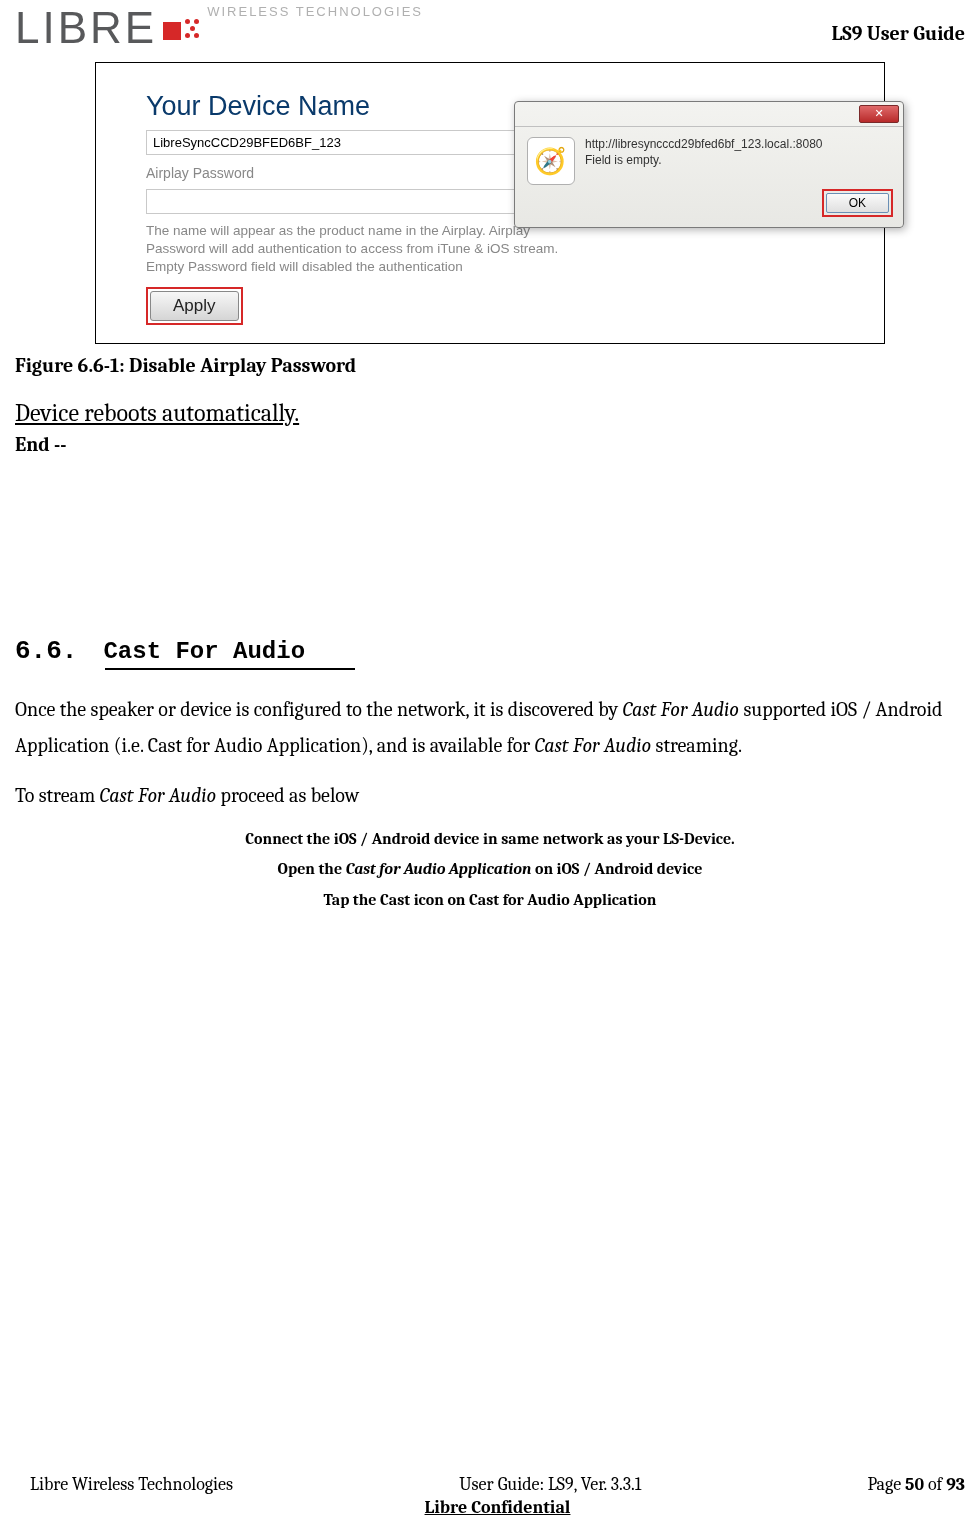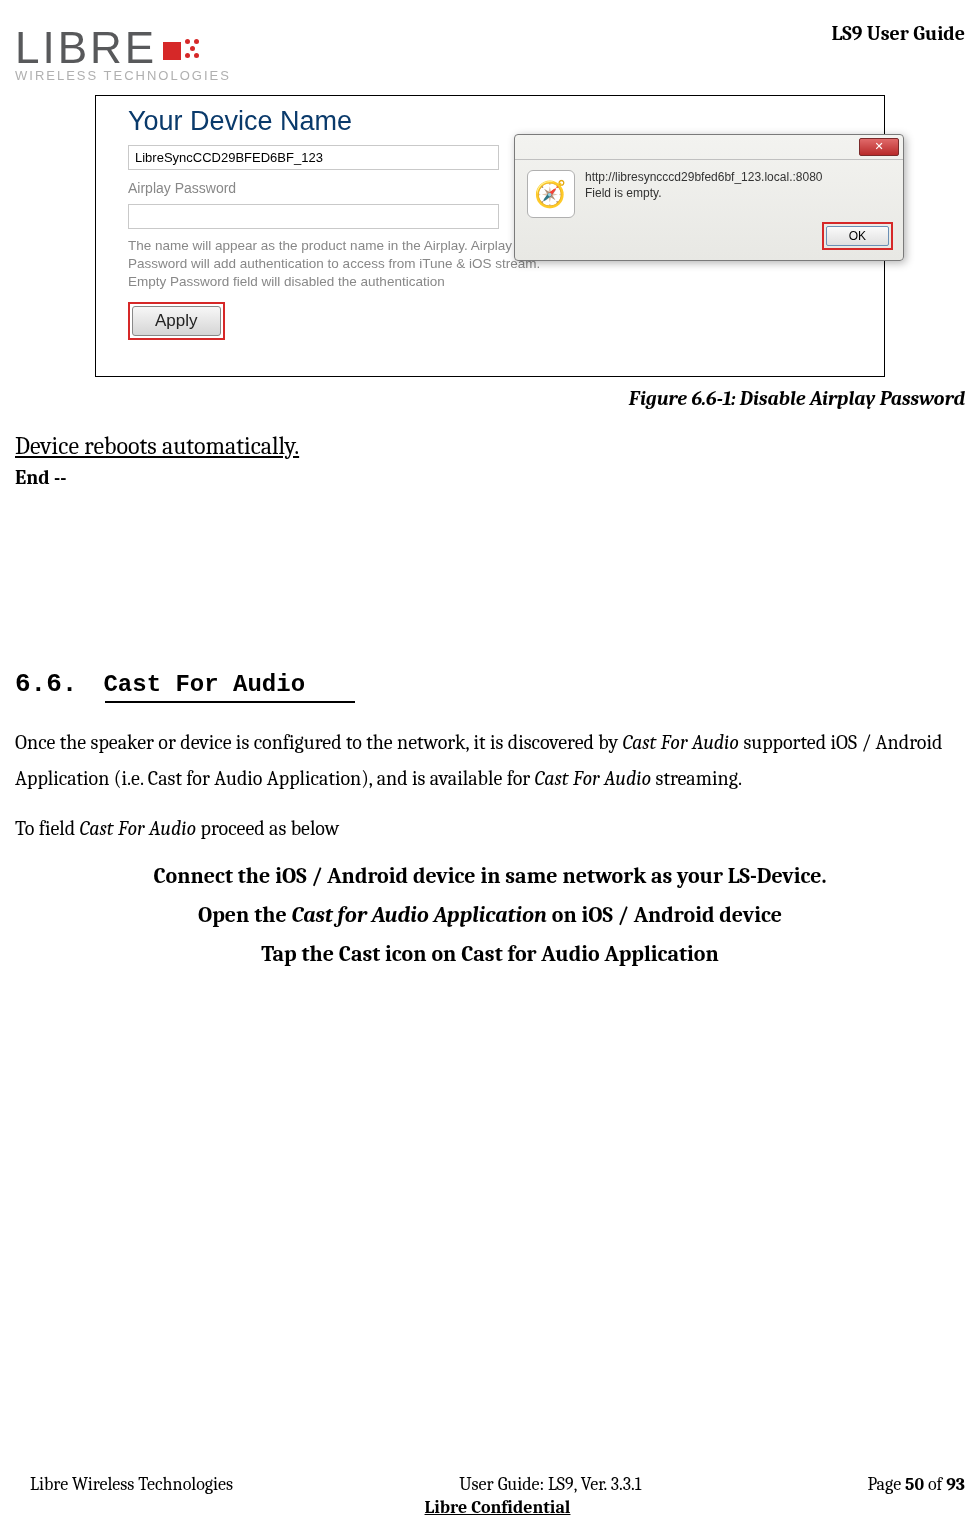--- a/index.html
+++ b/index.html
@@ -6,59 +6,59 @@
   body {
     width: 980px;
     height: 1518px;
     font-family: Cambria, Georgia, "Times New Roman", serif;
     background: #fff;
     color: #000;
     position: relative;
     padding: 0 15px;
   }
   .header { display: flex; justify-content: space-between; align-items: flex-start; padding-top: 6px; }
-  .logo { display: flex; flex-direction: column; margin-top: 20px; }
+  .logo { display: flex; flex-direction: row; }
   .logo-main { font-size: 44px; font-weight: 400; letter-spacing: 3px; color: #58595b; font-family: Arial, sans-serif; line-height: 1; display: flex; align-items: center; }
   .logo-sq { display: inline-block; width: 18px; height: 18px; background: #d62828; margin-left: 6px; position: relative; top: 3px; }
   .logo-dots { display:inline-block; width:22px; height:22px; margin-left:4px; position:relative; top:2px;}
   .logo-dots span{ display:inline-block; width:5px; height:5px; background:#d62828; border-radius:50%; position:absolute;}
   .logo-dots span:nth-child(1){top:0;left:0;} .logo-dots span:nth-child(2){top:0;left:9px;} .logo-dots span:nth-child(3){top:7px;left:5px;} .logo-dots span:nth-child(4){top:14px;left:0;} .logo-dots span:nth-child(5){top:14px;left:9px;}
   .logo-sub { font-size: 13px; letter-spacing: 2px; color: #b0b0b0; font-family: Arial, sans-serif; margin-top: -2px; }
   .header-title { font-weight: bold; font-size: 20px; padding-top: 16px; }
 
-  .figure-frame { border: 1px solid #000; margin: 12px 80px 10px; padding: 4px; position: relative; height: 282px; }
+  .figure-frame { border: 1px solid #000; margin: 12px 80px 10px; padding: 22px; position: relative; height: 282px; }
   .fig-title { font-family: "Segoe UI", Arial, sans-serif; font-size: 27px; color:#0a3a6b; margin: 6px 0 8px 28px; }
   .fig-input { width: 371px; border:1px solid #c9c9c9; padding:4px 6px; font-family: Arial, sans-serif; font-size:13px; margin-left:28px; background:#fff;}
   .fig-label { font-family: Arial, sans-serif; font-size:14px; color:#888; margin: 10px 0 8px 28px;}
   .fig-desc { font-family: Arial, sans-serif; font-size:13.5px; color:#888; margin: 8px 0 8px 28px; line-height:1.35; width:440px;}
   .apply-wrap { border:2px solid #d62828; display:inline-block; padding:2px; margin-left:28px; margin-top:2px;}
   .apply-btn { font-family: Arial, sans-serif; font-size:17px; padding:4px 22px; background: linear-gradient(#f7f7f7,#d5d5d5); border:1px solid #888; border-radius:3px; color:#222; }
 
   .dialog { position:absolute; top:38px; right:-20px; width:390px; background: linear-gradient(#f3f3f0,#e8e8e4); border:1px solid #7a7a7a; border-radius:4px; box-shadow: 2px 2px 8px rgba(0,0,0,0.3); font-family: "Segoe UI", Arial, sans-serif; }
   .dialog-bar { display:flex; justify-content:flex-end; padding:3px 4px; border-bottom:1px solid #c0c0c0;}
   .dialog-close { width:40px; height:18px; background: linear-gradient(#e06a6a,#b82a2a); border:1px solid #7a2a2a; border-radius:2px; color:#fff; text-align:center; font-size:11px; line-height:15px;}
   .dialog-body { display:flex; padding:10px 12px 42px;}
   .dialog-icon { width:48px; height:48px; border:1px solid #b0b0b0; border-radius:6px; background:#fff; display:flex; align-items:center; justify-content:center; font-size:26px; color:#5aa7d6; margin-right:10px;}
   .dialog-text { font-size:12px; line-height:1.3; color:#333; }
   .dialog-text .line1 { font-size:12px; }
   .dialog-ok-wrap { position:absolute; bottom:10px; right:10px; border:2px solid #d62828; padding:2px;}
   .dialog-ok { background: linear-gradient(#fafafa,#e0e0e0); border:1px solid #6a8fb5; padding:2px 22px; font-size:12px; border-radius:2px;}
 
-  .caption { text-align:right; font-weight:bold; font-size:20px; margin: 10px 0 22px; font-style: italic; }
+  .caption { text-align:left; font-weight:bold; font-size:20px; margin: 10px 0 22px; }
   .body-text { font-size:24px; margin: 4px 0; text-decoration: underline; }
   .end { font-weight:bold; font-size:20px; margin-top:6px; }
 
   .section-head { margin-top: 180px; display:flex; align-items:baseline; gap:26px;font-family:Liberation Mono, monospace; }
   .section-num { font-weight:bold; font-size:26px; }
   .section-title { font-weight:bold; font-size:24px; }
   .section-underline { border-bottom: 2px solid #000; width: 250px; margin-top:2px; margin-left: 90px; margin-bottom: 22px;}
   
   .para { font-size:20px; line-height:1.8; margin-bottom: 14px; }
   .italic { font-style: italic; }
-  .step { font-size:22px; font-weight:bold; text-align:center; margin: 8px 40px; line-height:1.4; }
+  .step { font-size:16px; font-weight:bold; text-align:center; margin: 8px 40px; line-height:1.4; }
 
   .footer { position:absolute; bottom:0; left:18px; right:15px;margin-left:12px; }
   .footer-row { display:flex; justify-content:space-between; font-size:18px; padding-bottom: 2px;}
   .footer-center { text-align:center; }
   .footer-conf { text-align:center; font-size:18px; font-weight:bold;text-decoration:underline; }
 </style>
 </head>
 <body>
 
 <div class="header">
@@ -114,21 +114,21 @@
 <div class="section-head">
   <span class="section-num">6.6.</span>
   <span class="section-title">Cast For Audio</span>
 </div>
 <div class="section-underline"></div>
 
 <div class="para">
   <span>Once the speaker or device is configured to the network, it is discovered by </span><span class="italic">Cast For Audio</span><span> supported iOS / Android Application (i.e. Cast for Audio Application), and is available for </span><span class="italic">Cast For Audio</span><span> streaming.</span>
 </div>
 <div class="para">
-  <span>To field </span><span class="italic">Cast For Audio</span><span> proceed as below</span>
+  <span>To stream </span><span class="italic">Cast For Audio</span><span> proceed as below</span>
 </div>
 
 <div class="step">Connect the iOS / Android device in same network as your LS-Device.</div>
 <div class="step">
   <span>Open the </span><span class="italic">Cast for Audio Application</span><span> on iOS / Android device</span>
 </div>
 <div class="step">Tap the Cast icon on Cast for Audio Application</div>
 
 <div class="footer">
   <div class="footer-row">

